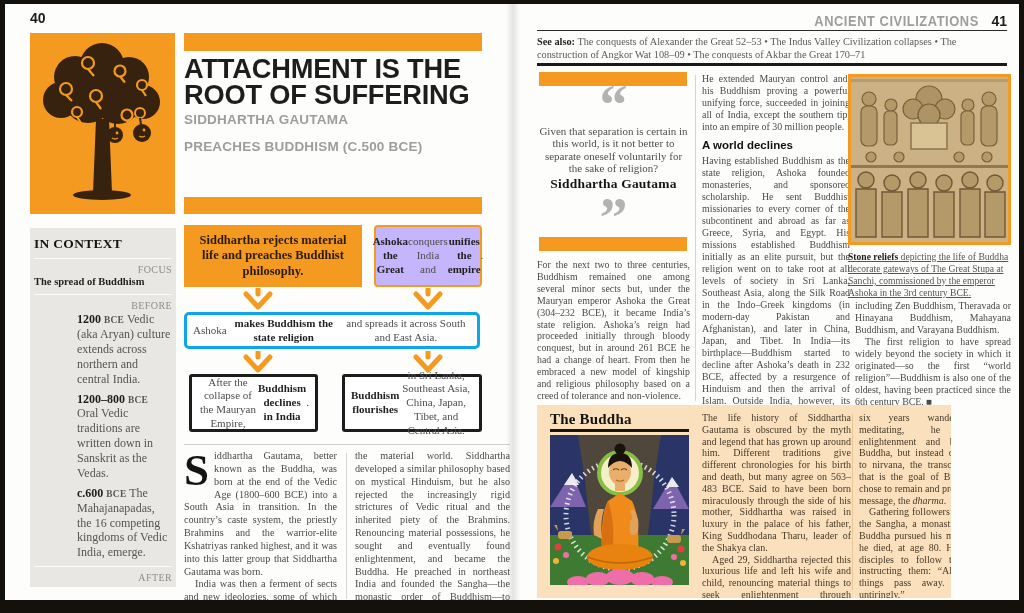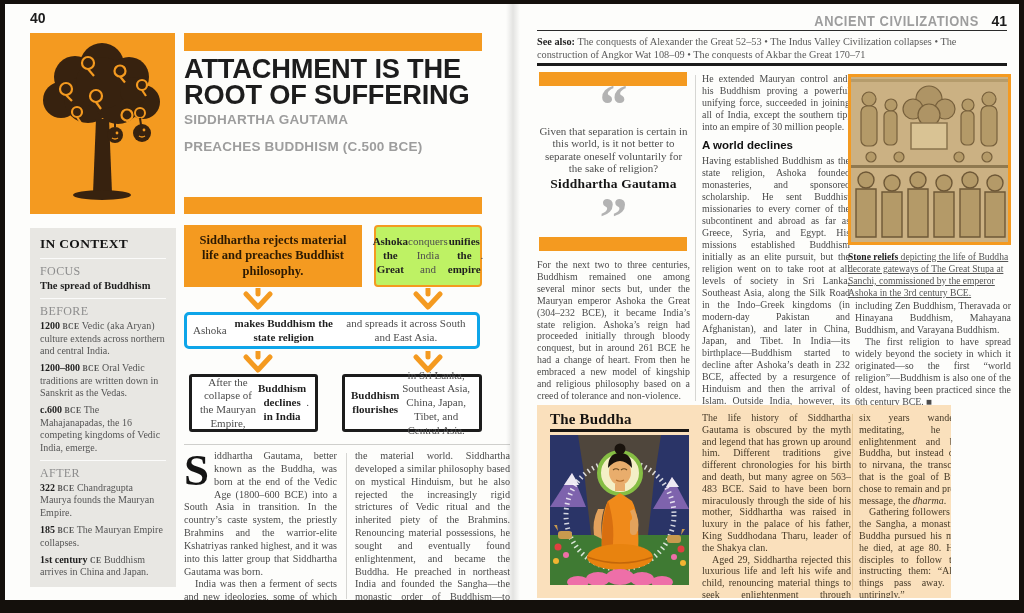--- a/index.html
+++ b/index.html
@@ -26,32 +26,32 @@
 
   
   #tree-box { left:25px; top:29px; width:145px; height:181px; background:#F49A20; }
   #title-wrap { left:179px; top:29px; width:298px; }
   .orange-bar { background:#F49A20; width:298px; height:18px; }
   #title-wrap .bar-bottom { position:absolute; top:164px; height:17px; }
   .main-title { margin-top:5px; font-weight:bold; font-size:27.5px; line-height:26px; color:#1d1d1d; letter-spacing:-.2px; white-space:nowrap; transform:scaleX(.99); transform-origin:0 0; }
   .sub-title { margin-top:4px; font-weight:bold; font-size:13.5px; line-height:15px; color:#9d9d9d; letter-spacing:.2px; white-space:nowrap; }
 
   
-  #context-box { left:25px; top:224px; width:146px; height:359px; background:#E8E7E3; padding:8px 10px; overflow:hidden; }
+  #context-box { left:25px; top:224px; width:146px; height:359px; background:#E8E7E3; padding:8px 4px; overflow:hidden; }
   #context-box h2 { font-size:13.5px; letter-spacing:.3px; color:#141414; }
   .ctx-div { border-top:1px solid #fbfbfa; margin:6px 0 5px; }
-  .ctx-label { color:#8d8d8d; font-size:12px; letter-spacing:.4px; }
+  .ctx-label { color:#8d8d8d; font-size:10px; letter-spacing:.4px;text-align:right; }
   .ctx-focus { font-weight:bold; font-size:10.5px; color:#1f1f1f; line-height:1.25; }
-  .ctx-entry { font-size:10px; line-height:1.24; color:#555; margin-bottom:5px; }
+  .ctx-entry { font-size:12px; line-height:1.24; color:#555; margin-bottom:5px;margin-left:43px; }
 
   
   #flow { left:179px; top:221px; width:300px; height:216px; }
   .fbox { position:absolute; display:flex; align-items:center; justify-content:center; text-align:center; font-size:11px; line-height:1.25; color:#4d4d4d; padding:3px 6px; }
   #fbox1 { left:0; top:0; width:178px; height:62px; background:#F49A20; font-weight:bold; font-size:12.5px; color:#2d1a02; }
-  #fbox2 { left:190px; top:0; width:108px; height:62px; border:2.5px solid #F49A20; border-radius:4px; background:#bef264; }
+  #fbox2 { left:190px; top:0; width:108px; height:62px; border:2.5px solid #F49A20; border-radius:4px; background:#c4b5fd; }
   #fbox3 { left:0; top:87px; width:296px; height:37px; border:3px solid #0ea5e9; border-radius:5px; background:#fff; }
   #fbox4 { left:5px; top:149px; width:129px; height:58px; border:3px solid #1c1c1c; border-radius:3px; background:#fff; }
   #fbox5 { left:158px; top:149px; width:140px; height:58px; border:3px solid #1c1c1c; border-radius:3px; background:#fff; }
   .farrow { position:absolute; width:30px; height:22px; }
   #flow-rule { left:179px; top:440px; width:326px; height:1px; background:#cfcfcc; }
 
   
   .bodytext { font-size:10.2px; line-height:1.26; color:#4a4a4a; }
   #lbody-c1 { left:179px; top:446px; width:153px; }
   #lbody-c2 { left:350px; top:446px; width:155px; }

